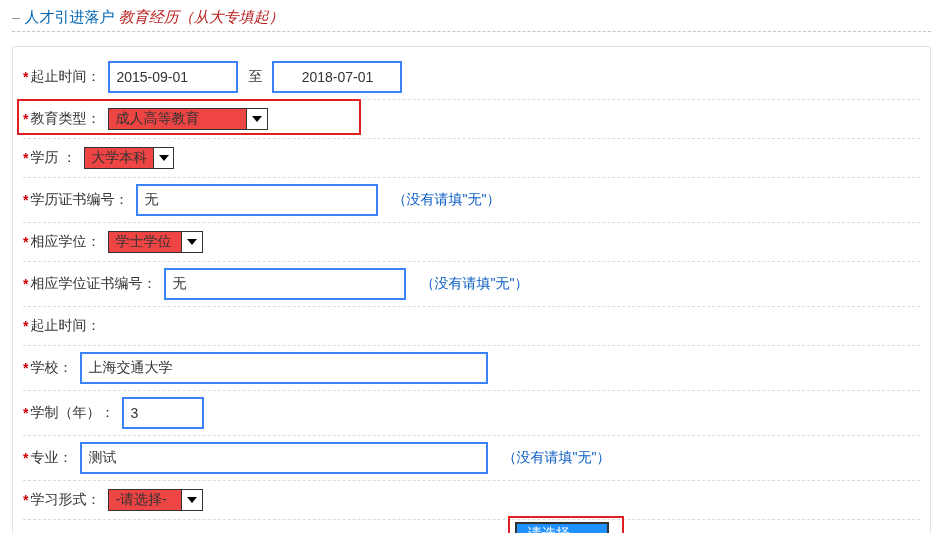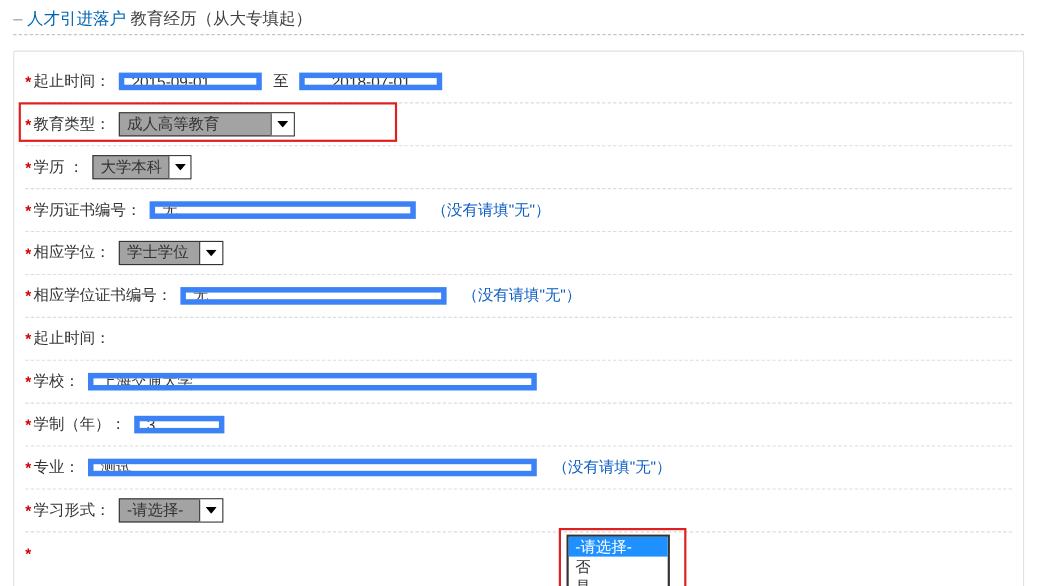--- a/index.html
+++ b/index.html
@@ -14,21 +14,22 @@
 }
 .page-title {
   color: #0066b3;
   font-size: 15px;
   padding-bottom: 2px;
 }
 .page-title .dash {
   color: #999;
 }
 .page-title .sub {
-  color: #404040;
+  color: #b91c1c;
+  font-style: italic;
 }
 .section-line {
   border-bottom: 1px dashed #bfc7cc;
   margin-top: 2px;
   margin-bottom: 14px;
 }
 .form-box {
   border: 1px solid #dde2e6;
   padding: 8px 10px 10px 10px;
   border-radius: 2px;
@@ -48,33 +49,33 @@
   color: #d40000;
   margin-right: 2px;
   font-weight: bold;
 }
 .label {
   color: #333;
   margin-right: 8px;
   white-space: nowrap;
 }
 input[type="text"] {
-  height: 16px;
-  border: 5px solid #3b82f6;
+  height: 32px;
+  border: 2px solid #3b82f6;
   padding: 1px 6px;
   font-size: 14px;
   box-sizing: border-box;
   color: #333;
 }
 .select-box {
   display: inline-flex;
   align-items: center;
   border: 1px solid #333;
   height: 22px;
-  background: #a3a3a3;
+  background: #ef4444;
   padding-left: 6px;
   box-sizing: border-box;
 }
 .select-box .sel-text {
   padding-right: 6px;
   white-space: nowrap;
 }
 .select-box .sel-btn {
   width: 20px;
   height: 20px;

